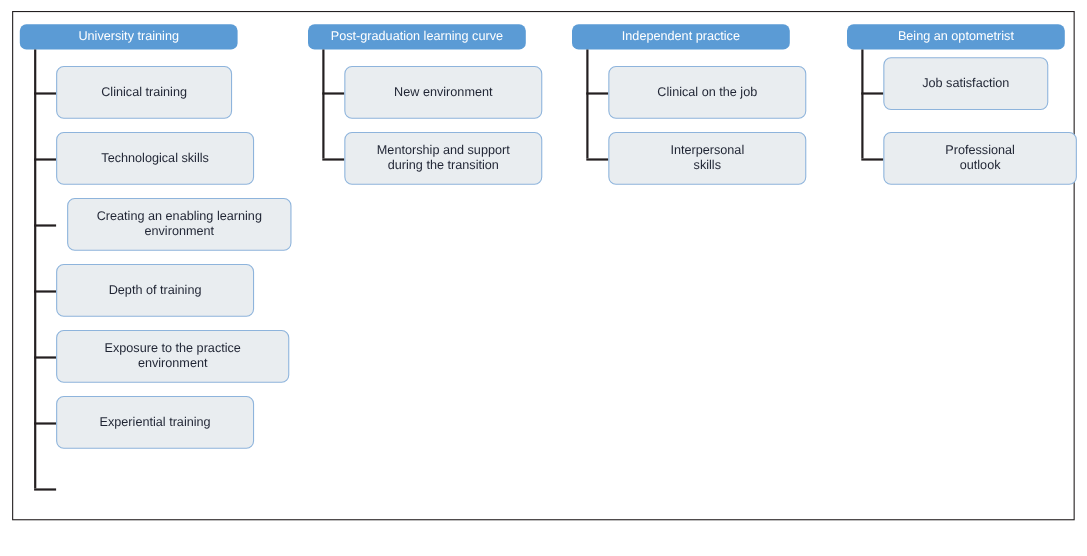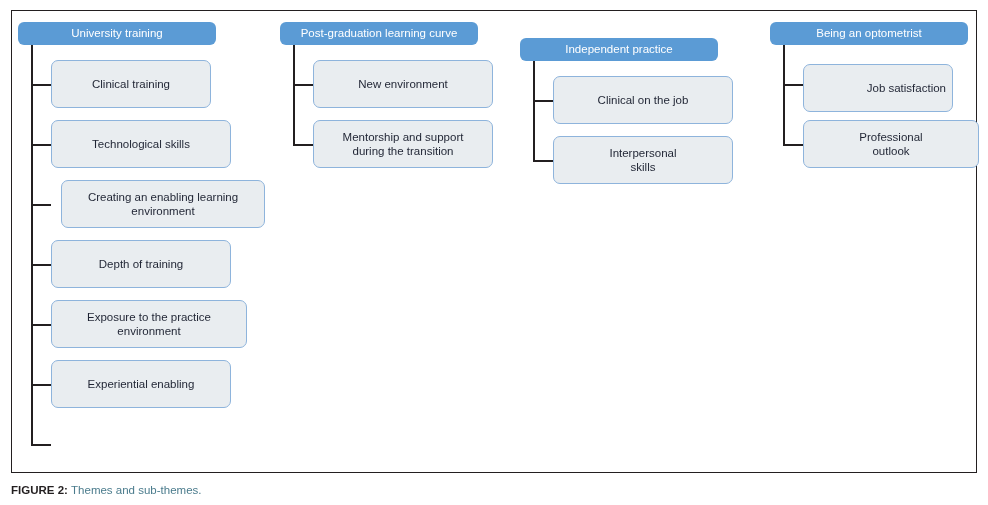--- a/index.html
+++ b/index.html
@@ -139,68 +139,65 @@
         <div class="connector-stub" style="left: 13px; top: 204px; width: 20px;"></div>
         <div class="subtheme-box" style="left: 43px; top: 180px; width: 204px;">
           <span class="label">Creating an enabling learning
 environment</span>
         </div>
         <div class="connector-stub" style="left: 13px; top: 264px; width: 20px;"></div>
         <div class="subtheme-box" style="left: 33px; top: 240px; width: 180px;">
           <span class="label">Depth of training</span>
         </div>
         <div class="connector-stub" style="left: 13px; top: 324px; width: 20px;"></div>
-        <div class="subtheme-box" style="left: 33px; top: 300px; width: 196px;">
+        <div class="subtheme-box" style="left: 33px; top: 300px; width: 212px;">
           <span class="label">Exposure to the practice
 environment</span>
         </div>
         <div class="connector-stub" style="left: 13px; top: 384px; width: 20px;"></div>
         <div class="subtheme-box" style="left: 33px; top: 360px; width: 180px;">
-          <span class="label">Experiential enabling</span>
+          <span class="label">Experiential training</span>
         </div>
         <div class="connector-stub" style="left: 13px; top: 444px; width: 20px;"></div>
       </div>
       <div class="column" style="left: 280px; width: 213px;">
         <div class="theme-box" style="left: 0px; width: 198px;">Post-graduation learning curve</div>
         <div class="connector-trunk" style="left: 13px; top: 45px; height: 99px;"></div>
         <div class="connector-stub" style="left: 13px; top: 84px; width: 20px;"></div>
         <div class="subtheme-box" style="left: 33px; top: 60px; width: 180px;">
           <span class="label">New environment</span>
         </div>
         <div class="connector-stub" style="left: 13px; top: 144px; width: 20px;"></div>
         <div class="subtheme-box" style="left: 33px; top: 120px; width: 180px; justify-content: center;">
           <span class="label">Mentorship and support
 during the transition</span>
         </div>
       </div>
-      <div class="column" style="left: 520px; width: 213px; margin-top: 16px;">
+      <div class="column" style="left: 520px; width: 213px;">
         <div class="theme-box" style="left: 0px; width: 198px;">Independent practice</div>
         <div class="connector-trunk" style="left: 13px; top: 45px; height: 99px;"></div>
         <div class="connector-stub" style="left: 13px; top: 84px; width: 20px;"></div>
         <div class="subtheme-box" style="left: 33px; top: 60px; width: 180px;">
           <span class="label">Clinical on the job</span>
         </div>
         <div class="connector-stub" style="left: 13px; top: 144px; width: 20px;"></div>
         <div class="subtheme-box" style="left: 33px; top: 120px; width: 180px;">
           <span class="label">Interpersonal
 skills</span>
         </div>
       </div>
       <div class="column" style="left: 770px; width: 213px;">
         <div class="theme-box" style="left: 0px; width: 198px;">Being an optometrist</div>
         <div class="connector-trunk" style="left: 13px; top: 45px; height: 99px;"></div>
         <div class="connector-stub" style="left: 13px; top: 84px; width: 20px;"></div>
-        <div class="subtheme-box" style="left: 33px; top: 64px; width: 150px; text-align: right;">
+        <div class="subtheme-box" style="left: 33px; top: 52px; width: 150px;">
           <span class="label">Job satisfaction</span>
         </div>
         <div class="connector-stub" style="left: 13px; top: 144px; width: 20px;"></div>
         <div class="subtheme-box" style="left: 33px; top: 120px; width: 176px;">
           <span class="label">Professional
 outlook</span>
         </div>
       </div>
     </div>
 
-  <div id="caption">
-    <span class="caption-label">FIGURE 2:</span><span class="caption-text">&nbsp;</span><span class="caption-text">Themes and sub-themes.</span>
-  </div>
 
 </div>
 
 </body></html>

